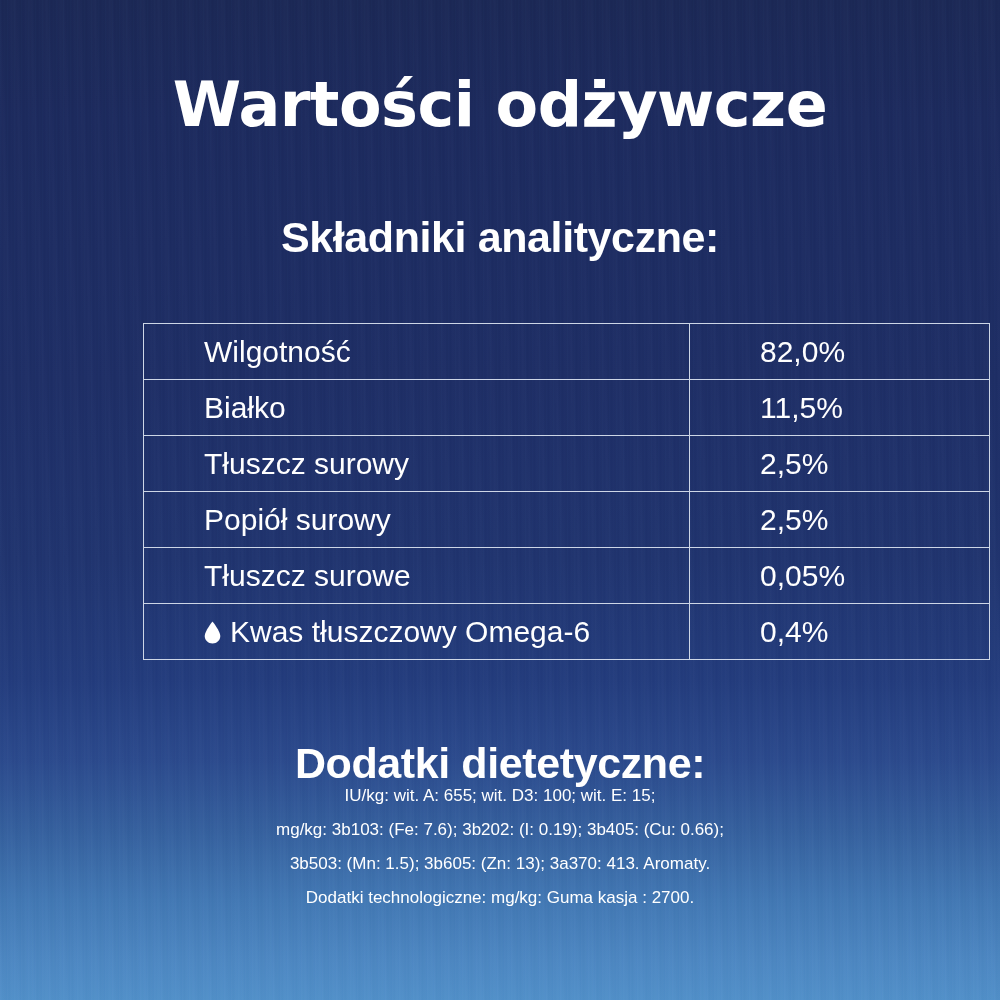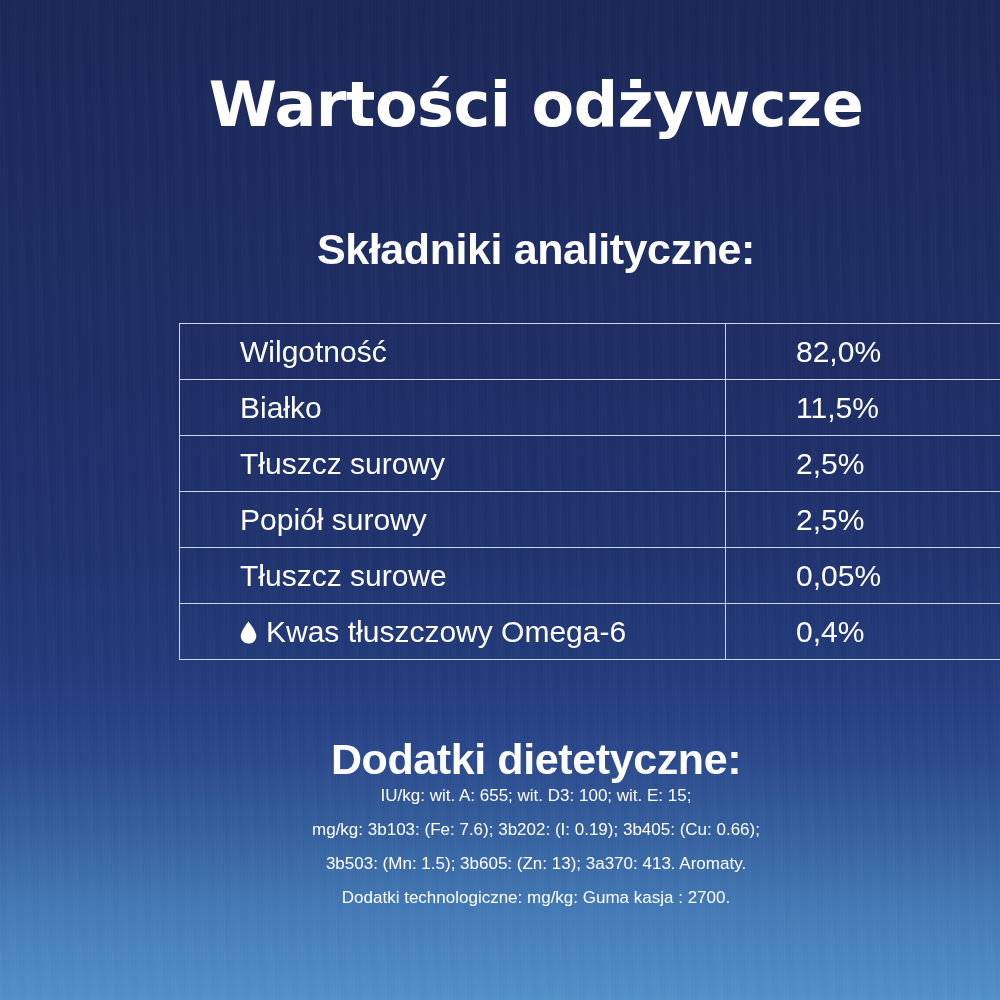--- a/index.html
+++ b/index.html
@@ -25,21 +25,20 @@
         #1c2a5e 120px,
         #1e2e66 380px,
         #20346f 560px,
         #233c7d 680px,
         #2b4a8d 760px,
         #35609e 830px,
         #4278b4 900px,
         #4d87c2 960px,
         #5190c9 1000px);
     overflow: hidden;
-    padding-left: 36px;
   }
 
   
   .texture {
     position: absolute;
     inset: 0;
     pointer-events: none;
     background-image: repeating-linear-gradient(
       90deg,
       rgba(255,255,255,0.030) 0px,
@@ -96,24 +95,23 @@
     position: absolute;
     left: 0;
     width: 1000px;
     text-align: center;
     color: #ffffff;
     font-family: "Liberation Sans", sans-serif;
     font-weight: 700;
     font-size: 43px;
     letter-spacing: -0.4px;
     white-space: nowrap;
-    margin-top: 12px;
   }
   .section-title.analytical { top: 213px; }
-  .section-title.additives  { top: 723px; }
+  .section-title.additives  { top: 739px; }
 
   
   .nutrition-table {
     position: absolute;
     left: 143px;
     top: 323px;
     width: 714px;
     border-collapse: collapse;
     table-layout: fixed;
   }

